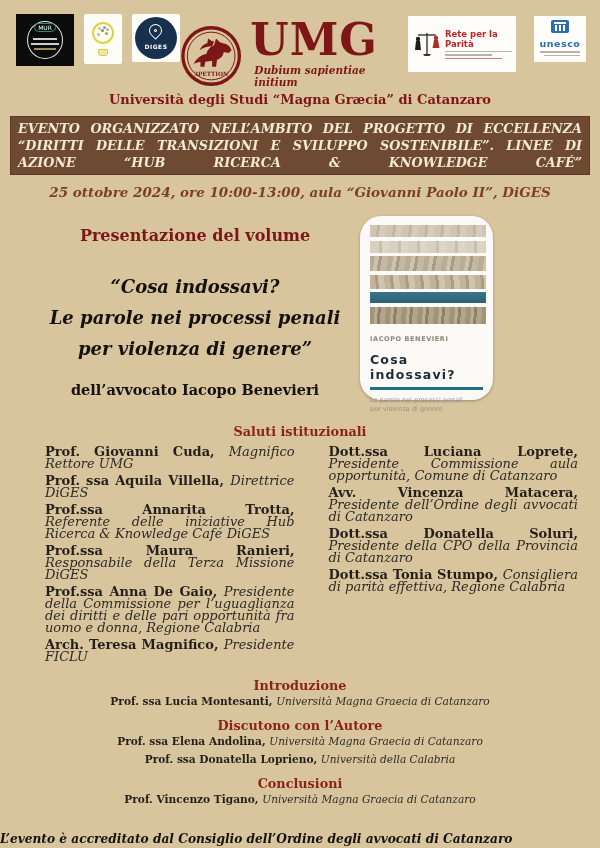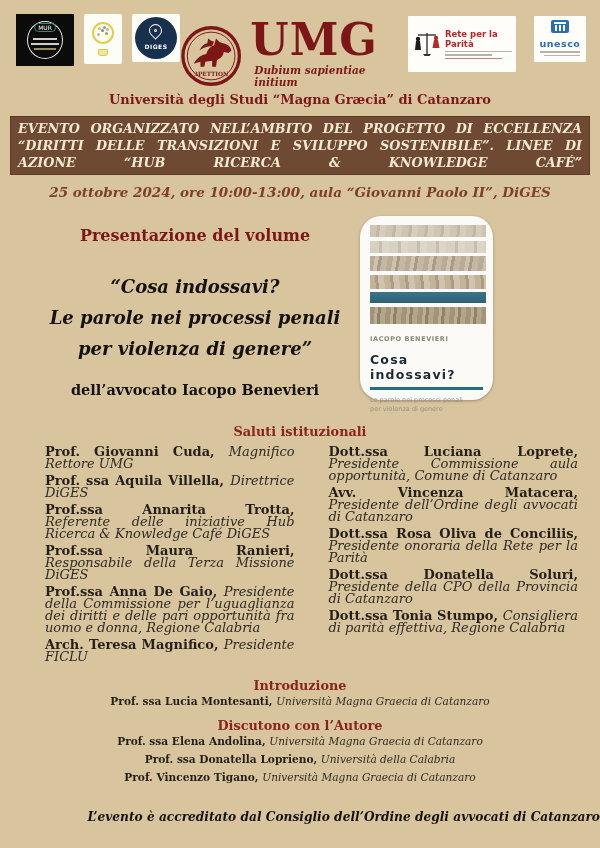--- a/index.html
+++ b/index.html
@@ -89,21 +89,21 @@
   .columns { display:flex; gap:34px; margin:7px 22px 0 45px; }
   .col { flex:1; }
   .person { font-size:13px; line-height:12px; text-align:justify; margin-bottom:5px; }
   .person .pname { font-weight:bold; color:#241f1a; }
   .person .prole { font-style:italic; color:#2e2a24; }
   .center-list { text-align:center; margin-top:2px; }
   .center-list .person { text-align:center; font-size:10.6px; line-height:13px; margin-bottom:5px; }
   .sec-heading.tight { margin-top:10px; }
 
   
-  .footer { text-align:right; margin-top:26px; }
+  .footer { text-align:left; margin-top:26px; }
   .accreditation { font-weight:bold; font-style:italic; font-size:12.2px; color:#14110e; }
 </style>
 </head>
 <body>
 
 <div class="poster">
 
   <header class="logo-row">
     <div class="logo-group left">
       <div class="logo mur">
@@ -226,21 +226,20 @@
         <p class="person"><b class="pname">Prof.ssa Anna De Gaio</b><span class="pname" style="font-weight:bold;">, </span><i class="prole">Presidente della Commissione per l’uguaglianza dei diritti e delle pari opportunità fra uomo e donna, Regione Calabria</i></p>
 
         <p class="person"><b class="pname">Arch. Teresa Magnifico</b><span class="pname" style="font-weight:bold;">, </span><i class="prole">Presidente FICLU</i></p>
       </div>
     <div class="col">
 
         <p class="person"><b class="pname">Dott.ssa Luciana Loprete</b><span class="pname" style="font-weight:bold;">, </span><i class="prole">Presidente Commissione aula opportunità, Comune di Catanzaro</i></p>
 
         <p class="person"><b class="pname">Avv. Vincenza Matacera</b><span class="pname" style="font-weight:bold;">, </span><i class="prole">Presidente dell’Ordine degli avvocati di Catanzaro</i></p>
 
-        <p class="person"><b class="pname">Dott.ssa Rosa Oliva de Conciliis</b><span class="pname" style="font-weight:bold;">, </span><i class="prole">Presidente onoraria della Rete per la Parità</i></p>
 
         <p class="person"><b class="pname">Dott.ssa Donatella Soluri</b><span class="pname" style="font-weight:bold;">, </span><i class="prole">Presidente della CPO della Provincia di Catanzaro</i></p>
 
         <p class="person"><b class="pname">Dott.ssa Tonia Stumpo</b><span class="pname" style="font-weight:bold;">, </span><i class="prole">Consigliera di parità effettiva, Regione Calabria</i></p>
       </div>
   </section>
 
   <h3 class="sec-heading tight">Introduzione</h3>
   <div class="center-list">
 
@@ -249,20 +248,21 @@
 
   <h3 class="sec-heading tight">Discutono con l’Autore</h3>
   <div class="center-list">
 
       <p class="person"><b class="pname">Prof. ssa Elena Andolina</b><span class="pname" style="font-weight:bold;">, </span><i class="prole">Università Magna Graecia di Catanzaro</i></p>
 
 
       <p class="person"><b class="pname">Prof. ssa Donatella Loprieno</b><span class="pname" style="font-weight:bold;">, </span><i class="prole">Università della Calabria</i></p>
     </div>
 
+  <h3 class="sec-heading tight">Conclusioni</h3>
   <div class="center-list">
 
       <p class="person"><b class="pname">Prof. Vincenzo Tigano</b><span class="pname" style="font-weight:bold;">, </span><i class="prole">Università Magna Graecia di Catanzaro</i></p>
     </div>
 
   <footer class="footer">
     <div class="accreditation">L’evento è accreditato dal Consiglio dell’Ordine degli avvocati di Catanzaro</div>
 
   </footer>
 

